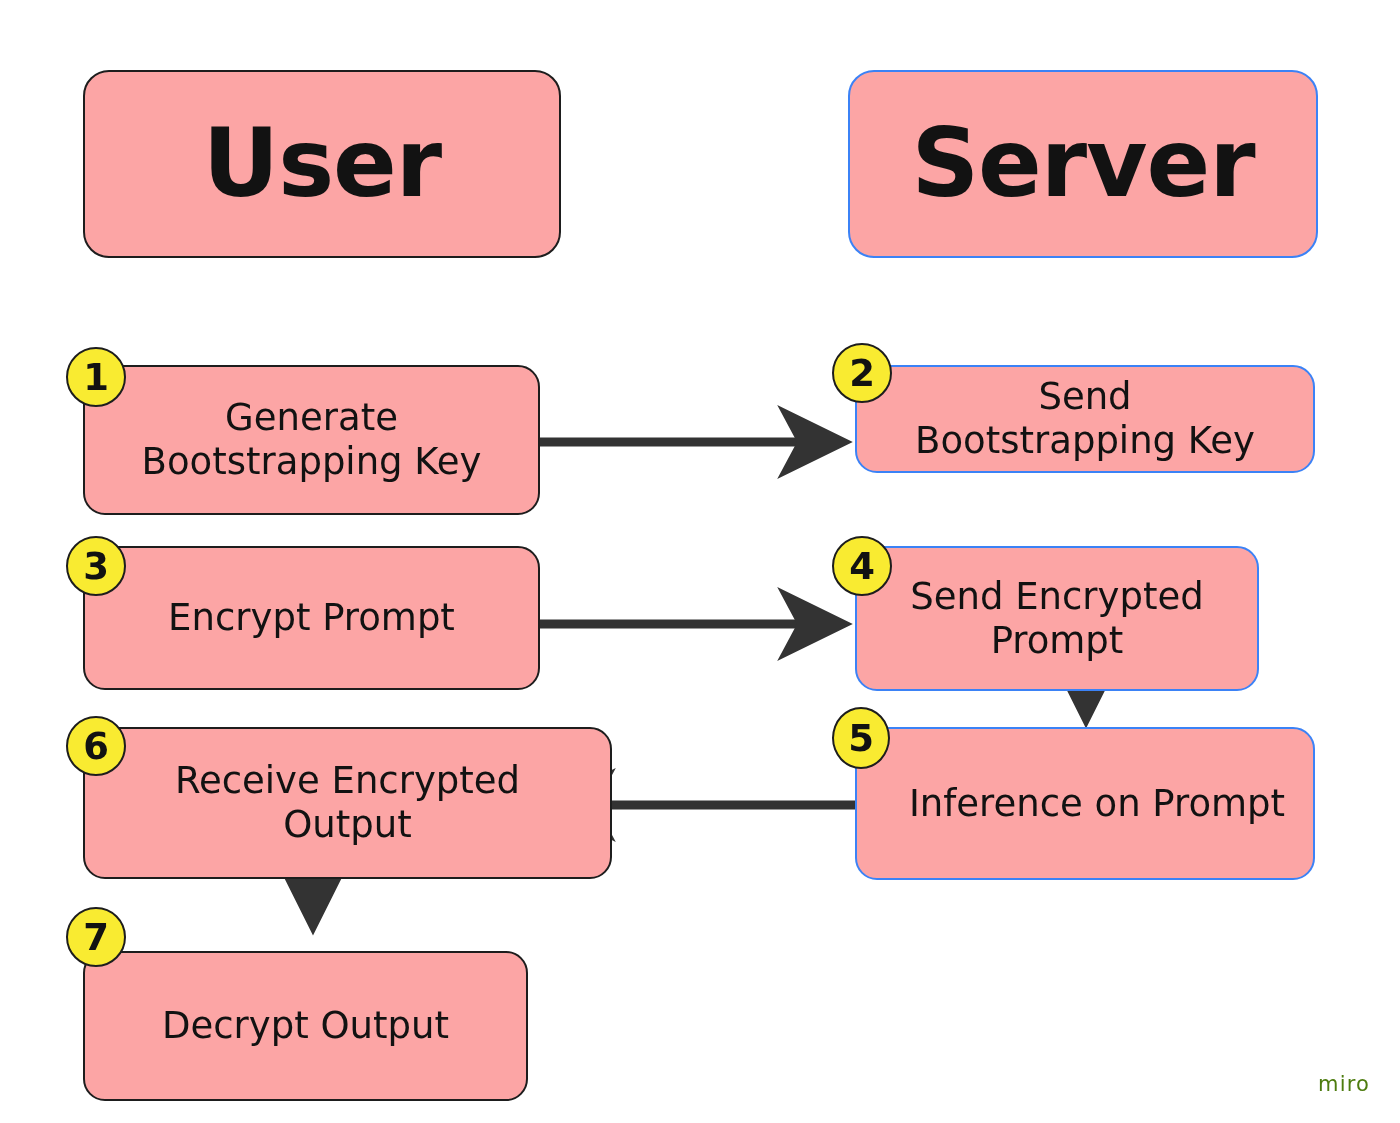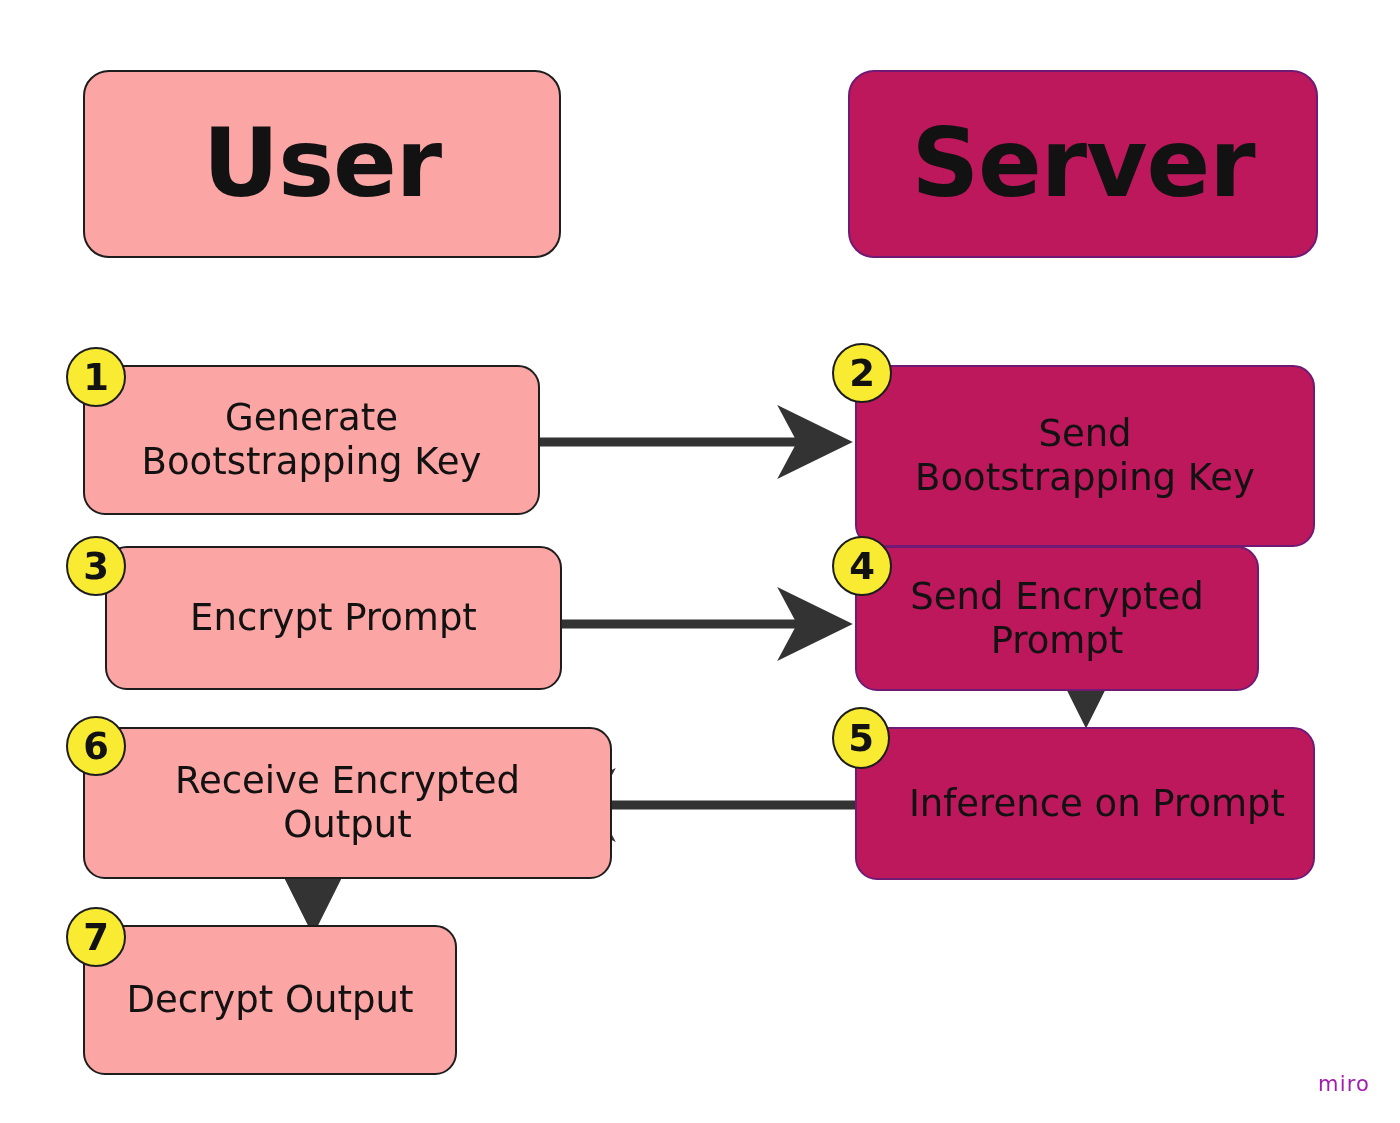--- a/index.html
+++ b/index.html
@@ -36,22 +36,22 @@
     justify-content: center;
     text-align: center;
     color: #121212;
   }
   .node-user {
     background: #fca5a5;
     border: 2px solid #1d1d1d;
     border-radius: 22px;
   }
   .node-server {
-    background: #be185d;
-    border: 2px solid #701a75;
+    background: #fca5a5;
+    border: 2px solid #3b82f6;
     border-radius: 22px;
   }
   .node-label {
     display: block;
     line-height: 1.18;
     padding: 0 14px;
     white-space: pre-line;
   }
   .header-node {
     border-radius: 26px;
@@ -75,21 +75,21 @@
     align-items: center;
     justify-content: center;
     font-weight: 700;
     font-size: 37px;
     color: #121212;
     z-index: 5;
     line-height: 1;
   }
   .watermark {
     position: absolute;
-    color: #a21caf;
+    color: #4d7c0f;
     font-size: 21px;
     letter-spacing: 1.2px;
     font-family: "DejaVu Sans", sans-serif;
     text-align: right;
   }
 </style>
 </head>
 <body>
 
 <div id="canvas">
@@ -127,29 +127,29 @@
   </div>
 
   <div class="node node-user step-node" style="left:83px; top:365px; width:457px; height:150px;">
     <span class="node-label">Generate
 Bootstrapping Key</span>
   </div>
   <div class="badge" style="left:66px; top:347px; width:56px; height:56px;">
     <span>1</span>
   </div>
 
-  <div class="node node-server step-node" style="left:855px; top:365px; width:460px; height:182px;">
+  <div class="node node-server step-node" style="left:855px; top:365px; width:460px; height:108px;">
     <span class="node-label">Send
 Bootstrapping Key</span>
   </div>
   <div class="badge" style="left:832px; top:343px; width:56px; height:56px;">
     <span>2</span>
   </div>
 
-  <div class="node node-user step-node" style="left:83px; top:546px; width:457px; height:144px;margin-left:22px;">
+  <div class="node node-user step-node" style="left:83px; top:546px; width:457px; height:144px;">
     <span class="node-label">Encrypt Prompt</span>
   </div>
   <div class="badge" style="left:66px; top:536px; width:56px; height:56px;">
     <span>3</span>
   </div>
 
   <div class="node node-server step-node" style="left:855px; top:546px; width:404px; height:145px;">
     <span class="node-label">Send Encrypted
 Prompt</span>
   </div>
@@ -165,21 +165,21 @@
   </div>
 
   <div class="node node-user step-node" style="left:83px; top:727px; width:529px; height:152px;">
     <span class="node-label">Receive Encrypted
 Output</span>
   </div>
   <div class="badge" style="left:66px; top:716px; width:56px; height:56px;">
     <span>6</span>
   </div>
 
-  <div class="node node-user step-node" style="left:83px; top:925px; width:374px; height:150px;">
+  <div class="node node-user step-node" style="left:83px; top:951px; width:445px; height:150px;">
     <span class="node-label">Decrypt Output</span>
   </div>
   <div class="badge" style="left:66px; top:907px; width:56px; height:56px;">
     <span>7</span>
   </div>
 
   <div class="watermark" style="left:1318px; top:1072px;">miro</div>
 
 </div>
 

